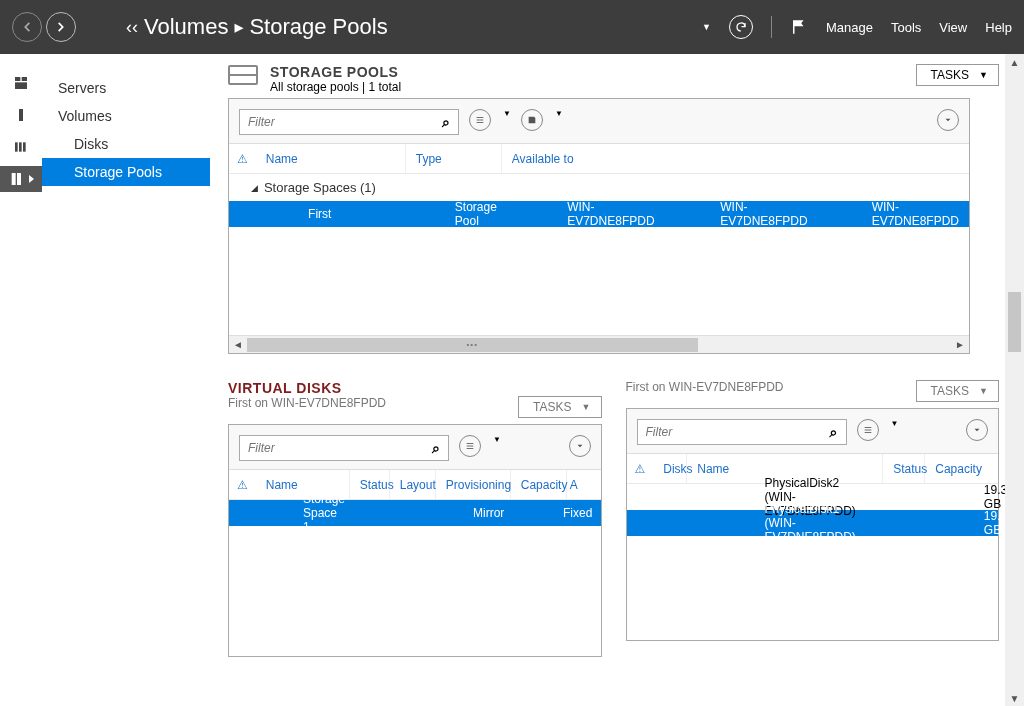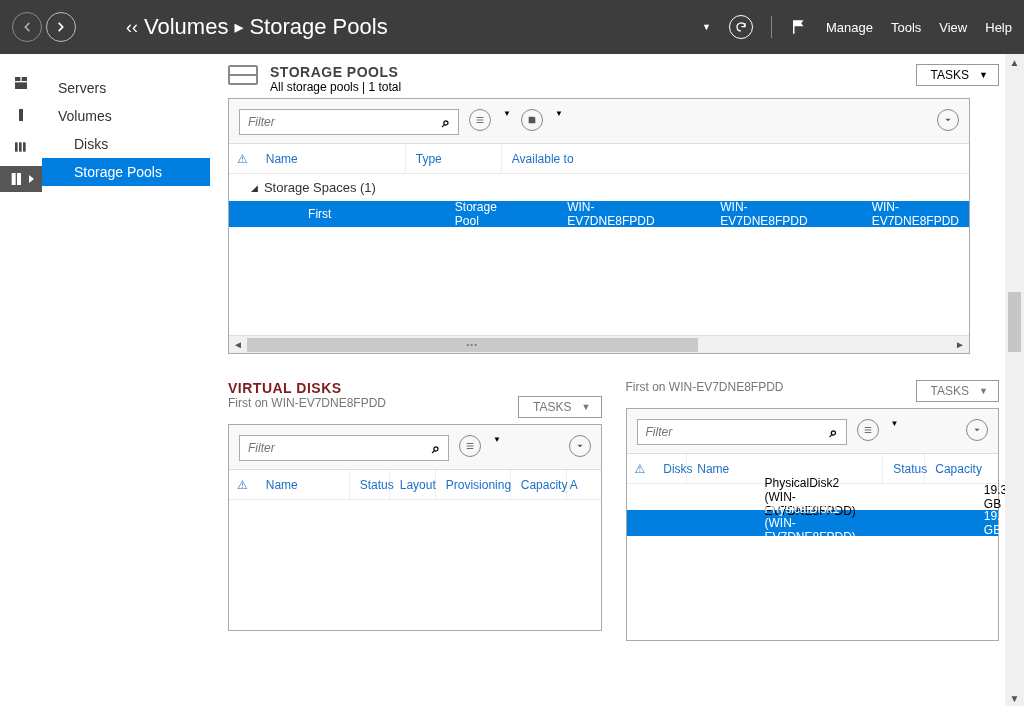--- a/index.html
+++ b/index.html
@@ -266,20 +266,29 @@
         <div class="grid">
           <div class="grid-head">
             <span class="warn-ico">⚠</span>
             <div class="col" style="width:94px">Name</div>
             <div class="col" style="width:40px">Status</div>
             <div class="col" style="width:46px">Layout</div>
             <div class="col" style="width:75px">Provisioning</div>
             <div class="col" style="width:56px">Capacity</div>
             <div class="col" style="width:14px;padding:0 3px">A</div>
           </div>
+          <div class="data-row sel">
+            <span class="cell" style="width:28px"></span>
+            <span class="cell" style="width:94px">Storage Space 1</span>
+            <span class="cell" style="width:40px"></span>
+            <span class="cell" style="width:46px">Mirror</span>
+            <span class="cell" style="width:75px">Fixed</span>
+            <span class="cell" style="width:56px;text-align:right">18.0 GB</span>
+            <span class="cell" style="width:14px;padding:0 3px">1</span>
+          </div>
           <div style="height:130px"></div>
         </div>
       </div>
     </div>
 
     <div class="col-panel">
       <div class="sec-sub">
         <span>First on WIN-EV7DNE8FPDD</span>
         <div class="tasks-btn" style="margin-left:auto">
             <span>TASKS</span>

